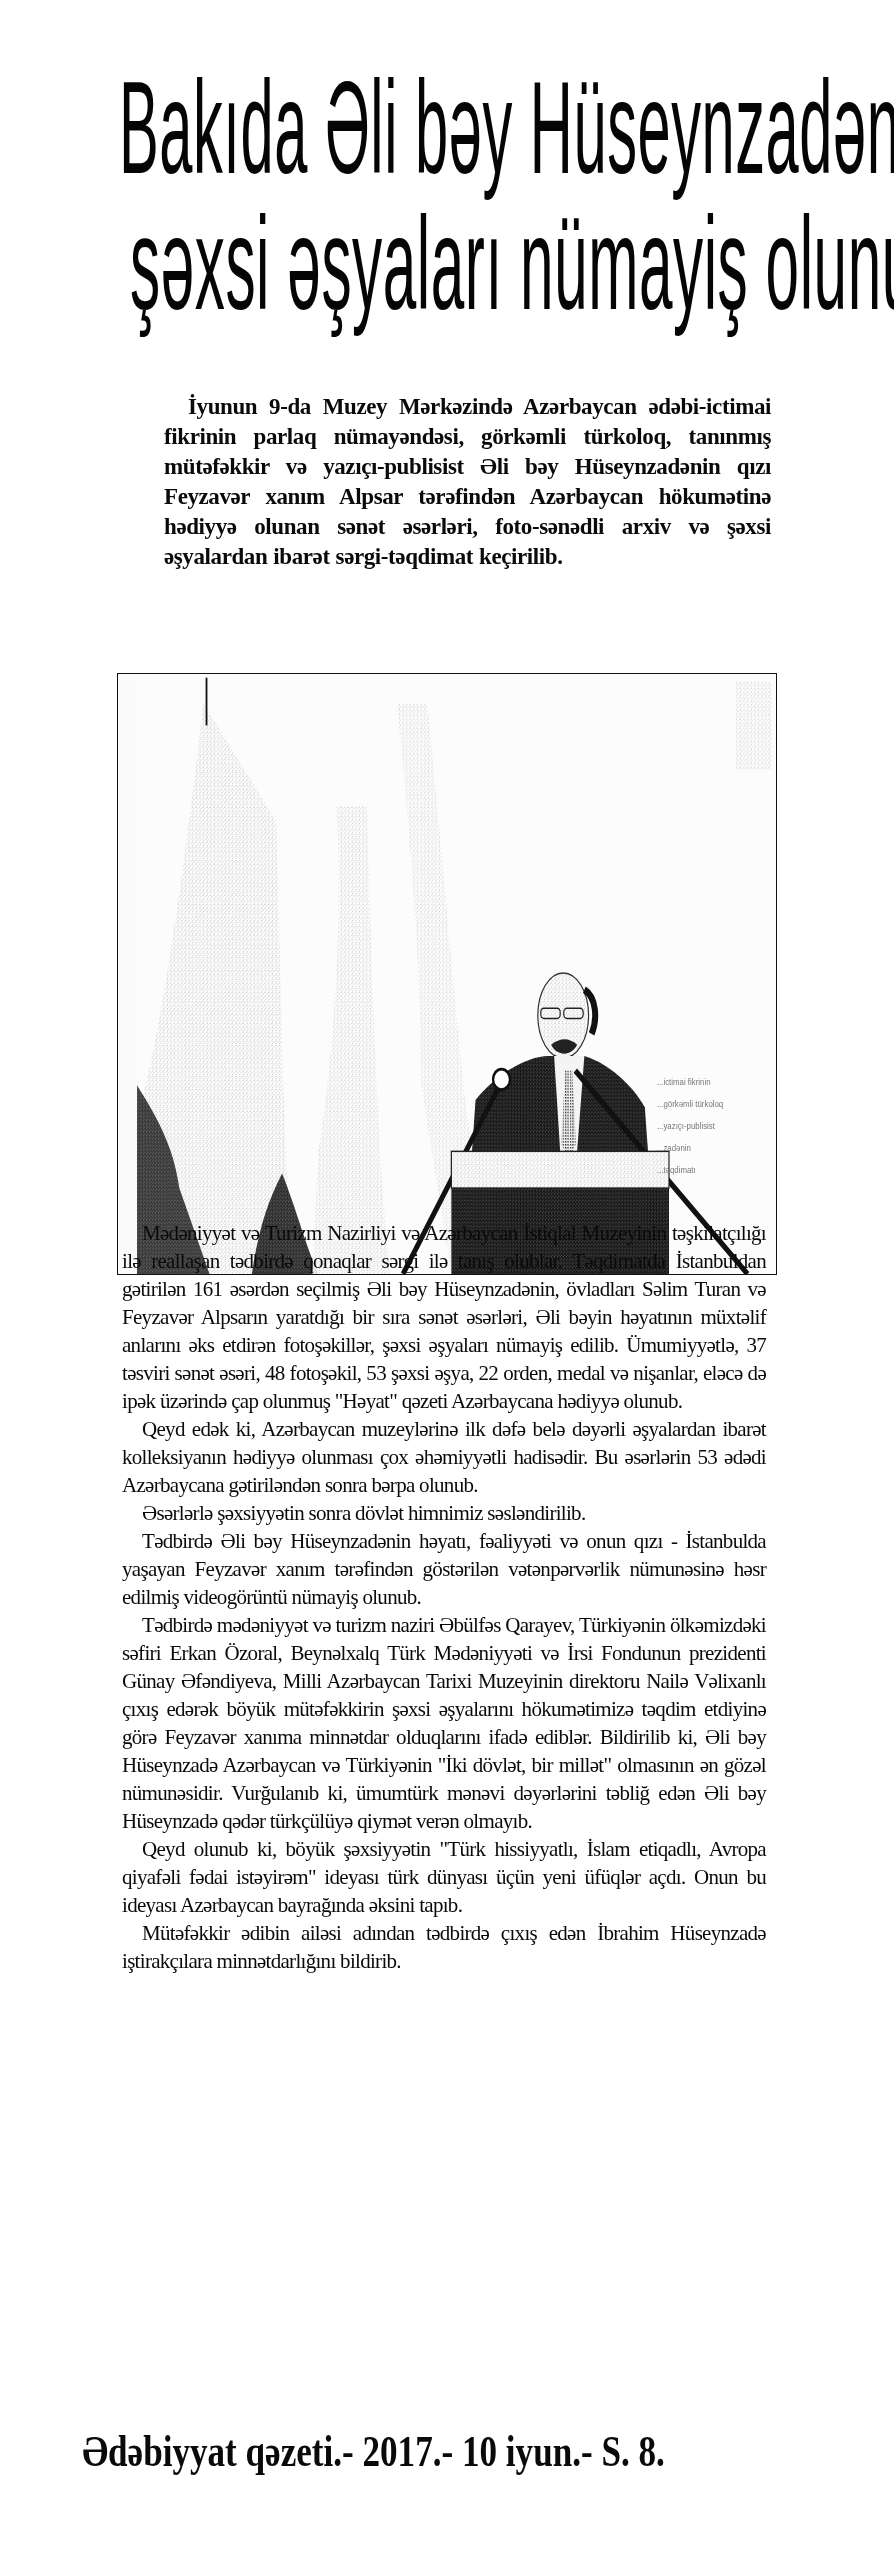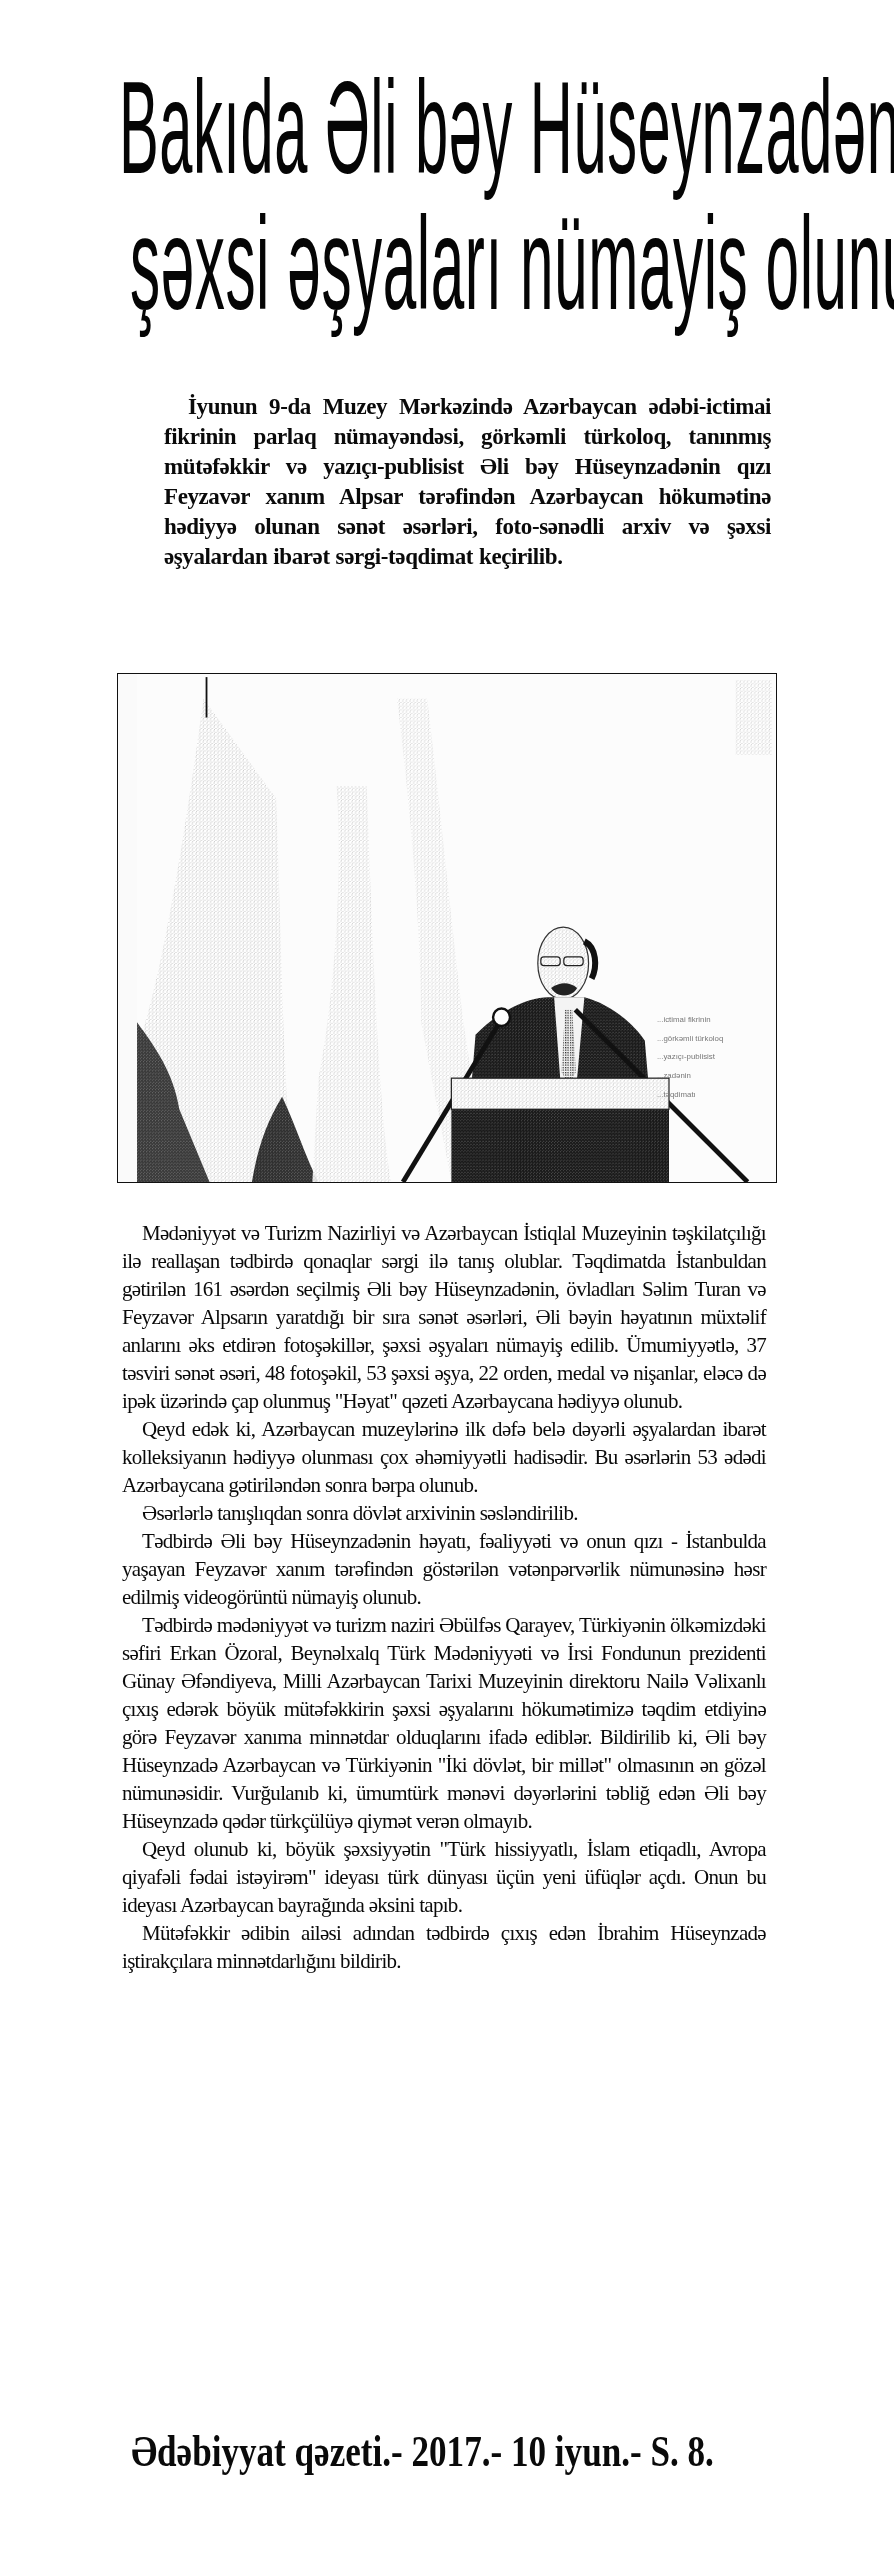--- a/index.html
+++ b/index.html
@@ -30,21 +30,21 @@
     line-height: 30px;
     text-align: justify;
     text-indent: 24px;
     letter-spacing: -0.4px;
     word-spacing: 0.6px;
   }
 
   
   .photo {
     position: absolute;
-    left: 117px; top: 673px; width: 660px; height: 510px;
+    left: 117px; top: 673px; width: 660px; height: 602px;
     border: 1.2px solid #111;
     box-sizing: border-box;
     background: #fafafa;
     overflow: hidden;
     padding-left: 19px;
   }
   .photo svg { width: 100%; height: 100%; display: block; }
 
   
   .body-text {
@@ -56,21 +56,21 @@
     text-align: justify;
     letter-spacing: -0.7px;
     word-spacing: 0px;
   }
   .body-text p { margin: 0; text-indent: 20px; }
 
   
   .citation {
     position: absolute;
     left: 0; top: 2429px; width: 796px;
-    text-align: right;
+    text-align: left;
     font-family: "Liberation Serif", "DejaVu Serif", serif;
     font-weight: 700;
     font-size: 45px;
     line-height: 1;
     white-space: nowrap;
   }
   .citation span { display: inline-block; transform: scaleX(0.78); transform-origin: center; letter-spacing: 0px; }
 </style>
 </head>
 <body>
@@ -137,21 +137,21 @@
         <text x="860" y="650">...zadənin</text>
         <text x="860" y="680">...təqdimatı</text>
       </g>
       <rect x="990" y="10" width="60" height="120" fill="url(#grain)" opacity="0.8"></rect>
     </svg>
   </figure>
 
   <div class="body-text">
     <p>Mədəniyyət və Turizm Nazirliyi və Azərbaycan İstiqlal Muzeyinin təşkilatçılığı ilə reallaşan tədbirdə qonaqlar sərgi ilə tanış olublar. Təqdimatda İstanbuldan gətirilən 161 əsərdən seçilmiş Əli bəy Hüseynzadənin, övladları Səlim Turan və Feyzavər Alpsarın yaratdığı bir sıra sənət əsərləri, Əli bəyin həyatının müxtəlif anlarını əks etdirən fotoşəkillər, şəxsi əşyaları nümayiş edilib. Ümumiyyətlə, 37 təsviri sənət əsəri, 48 fotoşəkil, 53 şəxsi əşya, 22 orden, medal və nişanlar, eləcə də ipək üzərində çap olunmuş "Həyat" qəzeti Azərbaycana hədiyyə olunub.</p>
     <p>Qeyd edək ki, Azərbaycan muzeylərinə ilk dəfə belə dəyərli əşyalardan ibarət kolleksiyanın hədiyyə olunması çox əhəmiyyətli hadisədir. Bu əsərlərin 53 ədədi Azərbaycana gətiriləndən sonra bərpa olunub.</p>
-    <p>Əsərlərlə tanışlıqdan sonra dövlət arxivinin səsləndirilib.</p>
+    <p>Əsərlərlə şəxsiyyətin sonra dövlət himnimiz səsləndirilib.</p>
     <p>Tədbirdə Əli bəy Hüseynzadənin həyatı, fəaliyyəti və onun qızı - İstanbulda yaşayan Feyzavər xanım tərəfindən göstərilən vətənpərvərlik nümunəsinə həsr edilmiş videogörüntü nümayiş olunub.</p>
     <p>Tədbirdə mədəniyyət və turizm naziri Əbülfəs Qarayev, Türkiyənin ölkəmizdəki səfiri Erkan Özoral, Beynəlxalq Türk Mədəniyyəti və İrsi Fondunun prezidenti Günay Əfəndiyeva, Milli Azərbaycan Tarixi Muzeyinin direktoru Nailə Vəlixanlı çıxış edərək böyük mütəfəkkirin şəxsi əşyalarını hökumətimizə təqdim etdiyinə görə Feyzavər xanıma minnətdar olduqlarını ifadə ediblər. Bildirilib ki, Əli bəy Hüseynzadə Azərbaycan və Türkiyənin "İki dövlət, bir millət" olmasının ən gözəl nümunəsidir. Vurğulanıb ki, ümumtürk mənəvi dəyərlərini təbliğ edən Əli bəy Hüseynzadə qədər türkçülüyə qiymət verən olmayıb.</p>
     <p>Qeyd olunub ki, böyük şəxsiyyətin "Türk hissiyyatlı, İslam etiqadlı, Avropa qiyafəli fədai istəyirəm" ideyası türk dünyası üçün yeni üfüqlər açdı. Onun bu ideyası Azərbaycan bayrağında əksini tapıb.</p>
     <p>Mütəfəkkir ədibin ailəsi adından tədbirdə çıxış edən İbrahim Hüseynzadə iştirakçılara minnətdarlığını bildirib.</p>
   </div>
 
   <div class="citation">
     <span>Ədəbiyyat qəzeti.- 2017.- 10 iyun.- S. 8.</span>
   </div>
 

